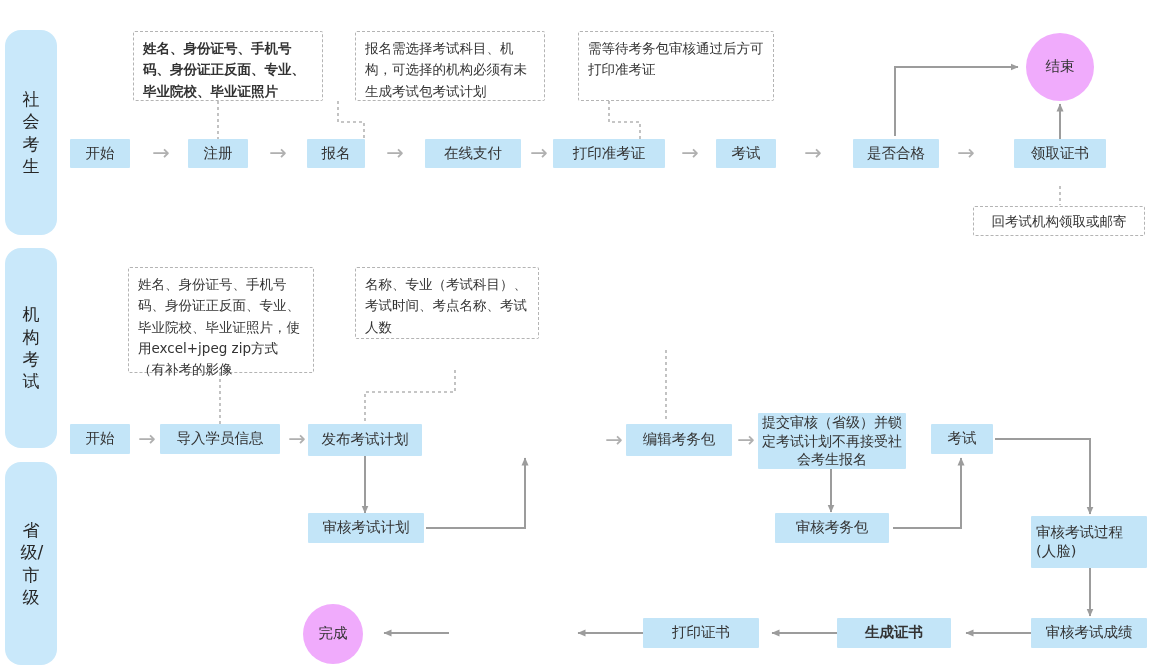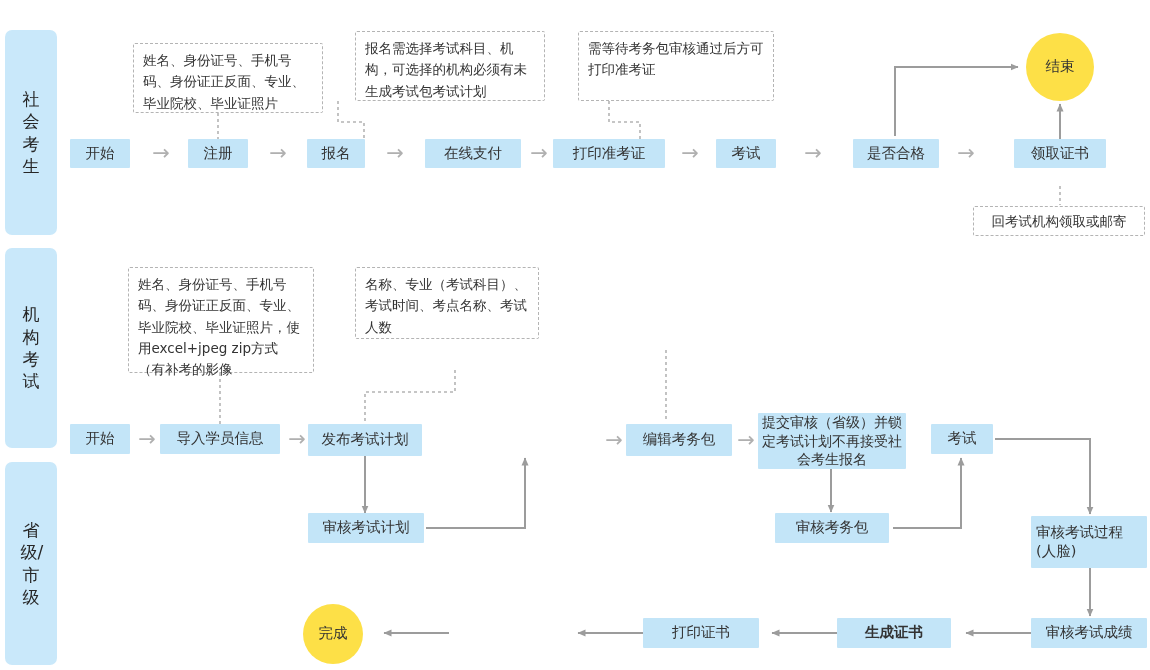--- a/index.html
+++ b/index.html
@@ -15,21 +15,21 @@
     background:#ffffff;
   }
   #edges{
     position:absolute;left:0;top:0;width:1150px;height:670px;
     pointer-events:none;
   }
   
   .lane{
     position:absolute;
     background:#c9e8fa;
-    border-radius:7px;
+    border-radius:16px;
     display:flex;
     align-items:center;
     justify-content:center;
     color:#262626;
     font-size:17px;
     line-height:1.32;
     writing-mode:horizontal-tb;
     text-align:center;
     letter-spacing:0px;
   }
@@ -50,21 +50,21 @@
     align-items:center;
     justify-content:center;
     text-align:center;
     box-sizing:border-box;
     padding:2px 4px;
     border-radius:1px;
   }
   .node.bold{font-weight:bold;}
   .node.circle{
     border-radius:50%;
-    background:#fde047;
+    background:#f0abfc;
   }
   
   .note{
     position:absolute;
     border:1px dashed #b4b4b4;
     background:#ffffff;
     color:#333333;
     font-size:13.5px;
     line-height:1.58;
     box-sizing:border-box;
@@ -137,21 +137,21 @@
   <div class="lane" style="left:5px;top:30px;width:52px;height:205px;">
     <span class="lane-txt">社会考生</span>
   </div>
   <div class="lane" style="left:5px;top:248px;width:52px;height:200px;">
     <span class="lane-txt">机构考试</span>
   </div>
   <div class="lane" style="left:5px;top:462px;width:52px;height:203px;">
     <span class="lane-txt">省级/市级</span>
   </div>
 
-  <div class="note" style="left:133px;top:43px;width:190px;height:70px;">
+  <div class="note" style="left:133px;top:31px;width:190px;height:70px;font-weight:bold;">
     <span>姓名、身份证号、手机号码、身份证正反面、专业、毕业院校、毕业证照片</span>
   </div>
   <div class="note" style="left:355px;top:31px;width:190px;height:70px;">
     <span>报名需选择考试科目、机构，可选择的机构必须有未生成考试包考试计划</span>
   </div>
   <div class="note" style="left:578px;top:31px;width:196px;height:70px;">
     <span>需等待考务包审核通过后方可打印准考证</span>
   </div>
   <div class="note center" style="left:973px;top:206px;width:172px;height:30px;padding:4px 6px;">
     <span>回考试机构领取或邮寄</span>

